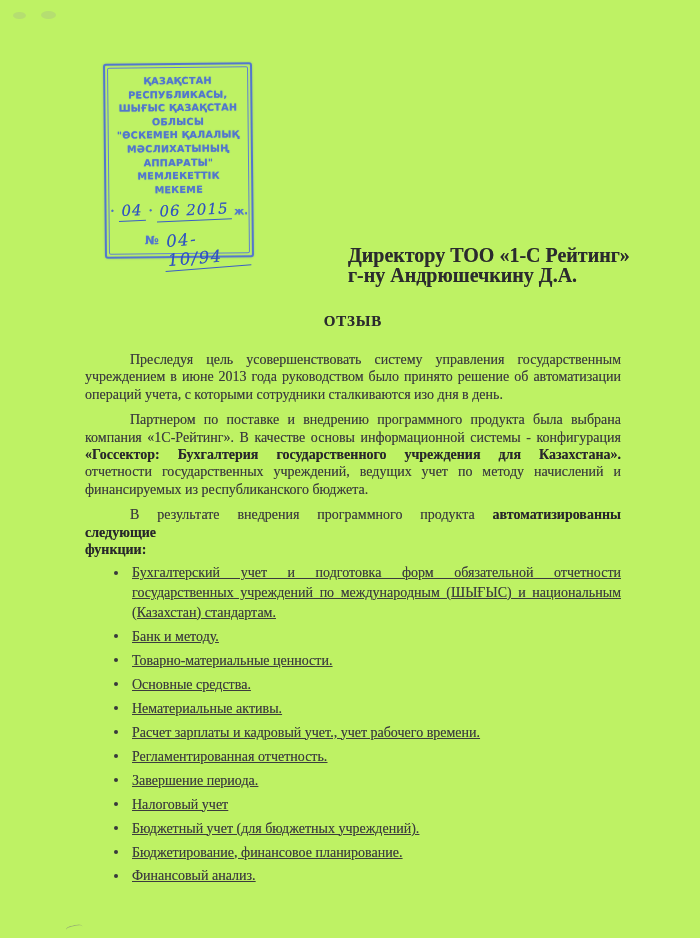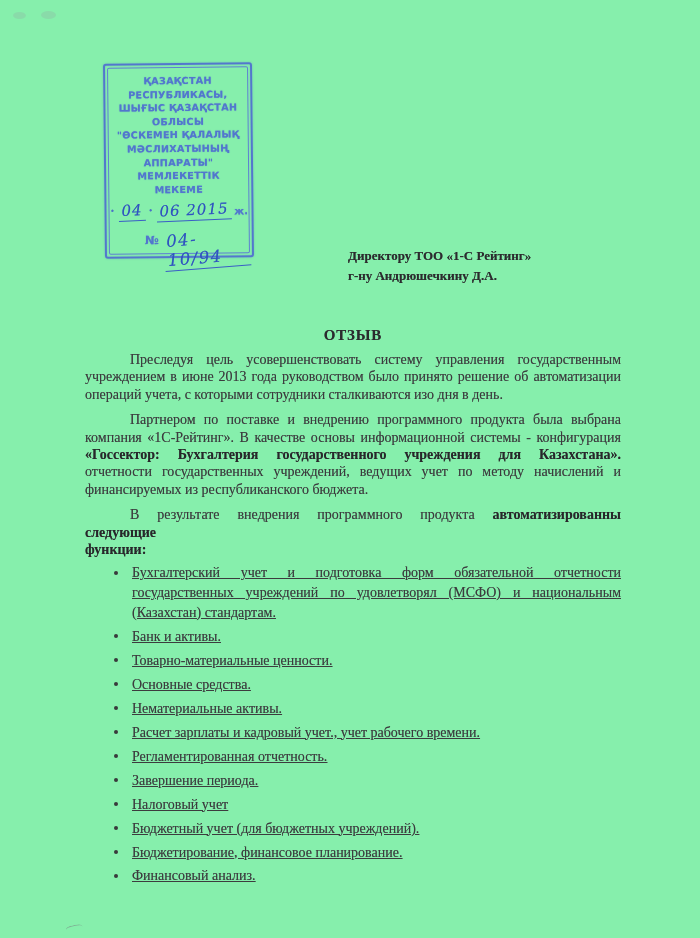--- a/index.html
+++ b/index.html
@@ -1,18 +1,18 @@
 <!DOCTYPE html>
 <html><head>
 <meta charset="utf-8">
 <style>
   html,body{margin:0;padding:0;background:#e8e8e6;}
   #paper{
     position:relative;width:700px;height:938px;margin:0 auto;
-    background:#86efac;overflow:hidden;
+    background:#bef264;overflow:hidden;
     font-family:"Liberation Serif",serif;color:#3c3c3e;
   }
   
   .stamp{
     position:absolute;left:104px;top:63px;width:145px;height:191px;
     border:2.6px solid #5377cd;border-radius:3px;
     transform:rotate(-0.6deg);
     box-shadow:0 0 2px rgba(83,119,205,.45), inset 0 0 2px rgba(83,119,205,.35);
   }
   .stamp-inner{
@@ -44,25 +44,25 @@
     font-family:"DejaVu Sans",sans-serif;font-weight:bold;font-size:10px;
     color:#5276ce;text-shadow:0 0 1px rgba(82,118,206,.7);
   }
   .num-label{
     font-family:"DejaVu Sans",sans-serif;font-weight:bold;font-size:11.5px;
     color:#5276ce;text-shadow:0 0 1px rgba(82,118,206,.7);
   }
   
   .recipient{
     position:absolute;left:348px;top:246px;
-    font-weight:bold;font-size:13px;line-height:19.5px;color:#2b2b2e;
+    font-weight:bold;font-size:20px;line-height:19.5px;color:#2b2b2e;
     text-shadow:0 0 .4px rgba(43,43,46,.55);
   }
   .title{
-    position:absolute;left:85px;top:327px;width:536px;text-align:center;
+    position:absolute;left:85px;top:313px;width:536px;text-align:center;
     font-weight:bold;font-size:15px;letter-spacing:.8px;color:#2b2b2e;
     text-shadow:0 0 .4px rgba(43,43,46,.55);
   }
   .body{
     position:absolute;left:85px;top:351px;width:536px;
     font-size:14px;text-shadow:0 0 .45px rgba(60,60,65,.55);
   }
   .paragraph{margin-bottom:8px;}
   .paragraph .line{line-height:17.4px;}
   .line.j{text-align:justify;text-align-last:justify;}
@@ -144,28 +144,28 @@
         <div class="paragraph">
           <div class="line j ind"><span>В результате внедрения программного продукта </span><span class="b">автоматизированны следующие</span></div>
           <div class="line"><span class="b">функции:</span></div>
         </div>
       </div>
     <div class="bullet-list">
         <div class="bullet">
           <span class="bdot"></span>
           <div class="btext">
             <div class="line j"><span>Бухгалтерский учет и подготовка форм обязательной отчетности</span></div>
-            <div class="line j"><span>государственных учреждений по удовлетворял (МСФО) и национальным</span></div>
+            <div class="line j"><span>государственных учреждений по международным (ШЫҒЫС) и национальным</span></div>
             <div class="line"><span>(Казахстан) стандартам.</span></div>
           </div>
         </div>
         <div class="bullet">
           <span class="bdot"></span>
           <div class="btext">
-            <div class="line"><span>Банк и активы.</span></div>
+            <div class="line"><span>Банк и методу.</span></div>
           </div>
         </div>
         <div class="bullet">
           <span class="bdot"></span>
           <div class="btext">
             <div class="line"><span>Товарно-материальные ценности.</span></div>
           </div>
         </div>
         <div class="bullet">
           <span class="bdot"></span>

